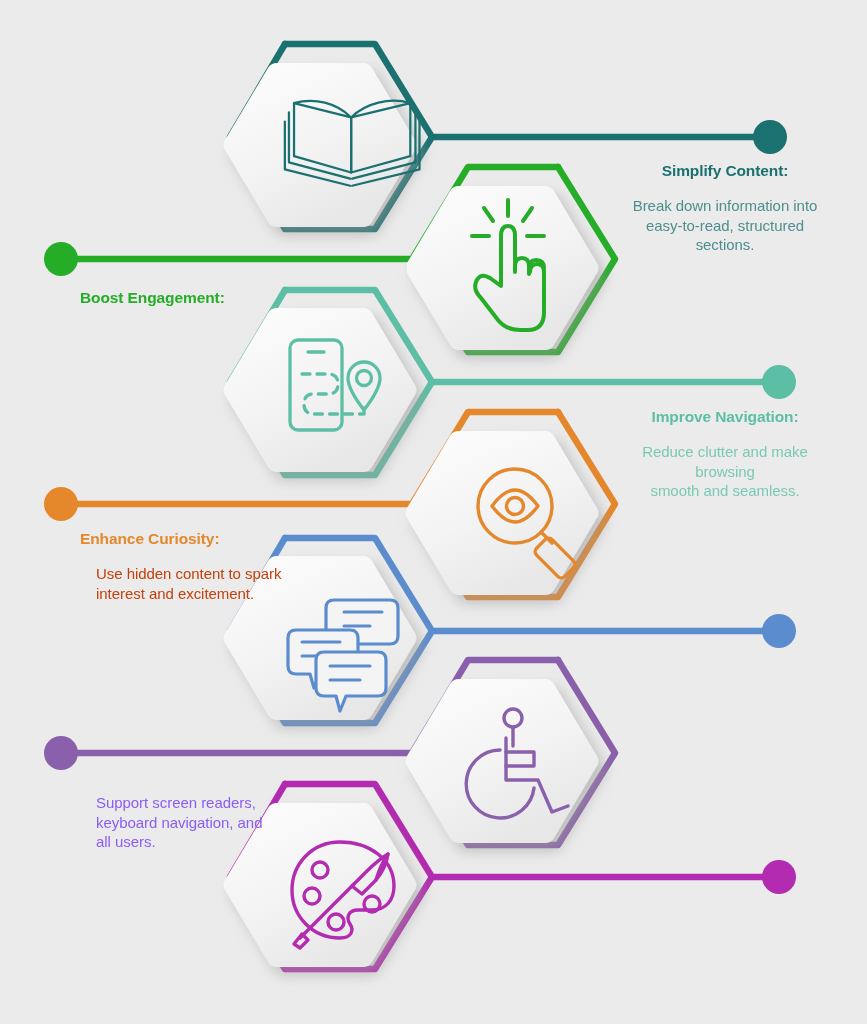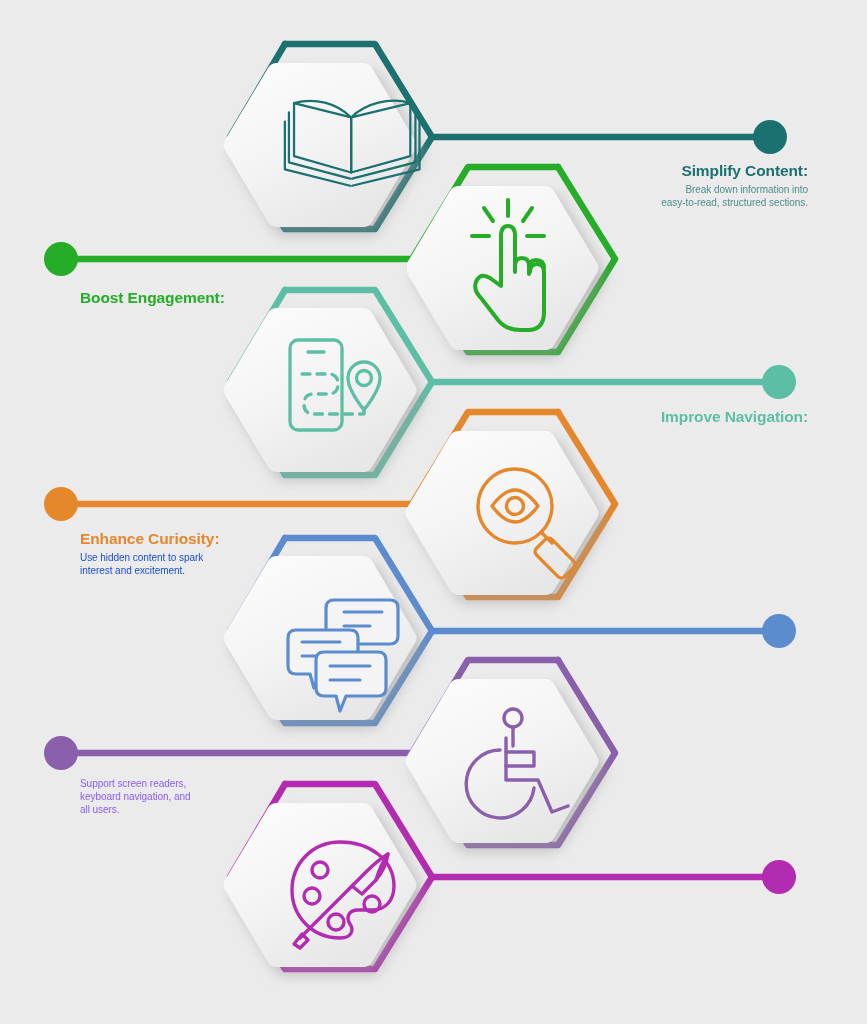--- a/index.html
+++ b/index.html
@@ -12,24 +12,24 @@
   #stage{position:relative;width:867px;height:1024px;}
   #svg-layer{position:absolute;left:0;top:0;width:867px;height:1024px;}
 
   
   .txt{position:absolute;}
   .txt .ttl{
     font-size:15.5px;font-weight:bold;line-height:1.25;
     margin:0 0 3px 0;letter-spacing:-0.1px;
   }
   .txt .bdy{
-    font-size:10px;font-weight:normal;line-height:1.30;
-    margin:0;letter-spacing:-0.05px;
+    font-size:15px;font-weight:normal;line-height:1.30;
+    margin:16px;letter-spacing:-0.05px;
   }
-  .txt.right{left:558px;width:250px;text-align:right;}
+  .txt.right{left:600px;width:250px;text-align:center;}
   .txt.left{left:80px;width:250px;text-align:left;}
 </style>
 </head>
 <body style="background: rgb(235, 235, 235);">
 
 <div id="stage">
 
   <svg id="svg-layer" viewBox="0 0 867 1024">
     <defs>
       <filter id="tileShadow" x="-60%" y="-60%" width="240%" height="240%">
@@ -192,25 +192,29 @@
       <span>easy-to-read, structured sections.</span>
     </p>
   </div>
 
   <div class="txt left" style="top:288px;">
     <p class="ttl" style="color:#25ad28">Boost Engagement:</p>
   </div>
 
   <div class="txt right" style="top:407px;">
     <p class="ttl" style="color:#5cbfa5">Improve Navigation:</p>
+    <p class="bdy" style="color:#7ac9b4">
+      <span>Reduce clutter and make browsing</span><br>
+      <span>smooth and seamless.</span>
+    </p>
   </div>
 
   <div class="txt left" style="top:529px;">
     <p class="ttl" style="color:#e5872b">Enhance Curiosity:</p>
-    <p class="bdy" style="color:#1d4ed8">
+    <p class="bdy" style="color:#c2410c">
       <span>Use hidden content to spark</span><br>
       <span>interest and excitement.</span>
     </p>
   </div>
 
 
   <div class="txt left" style="top:777px;">
     <p class="bdy" style="color:#8b5cf6">
       <span>Support screen readers,</span><br>
       <span>keyboard navigation, and</span><br>

